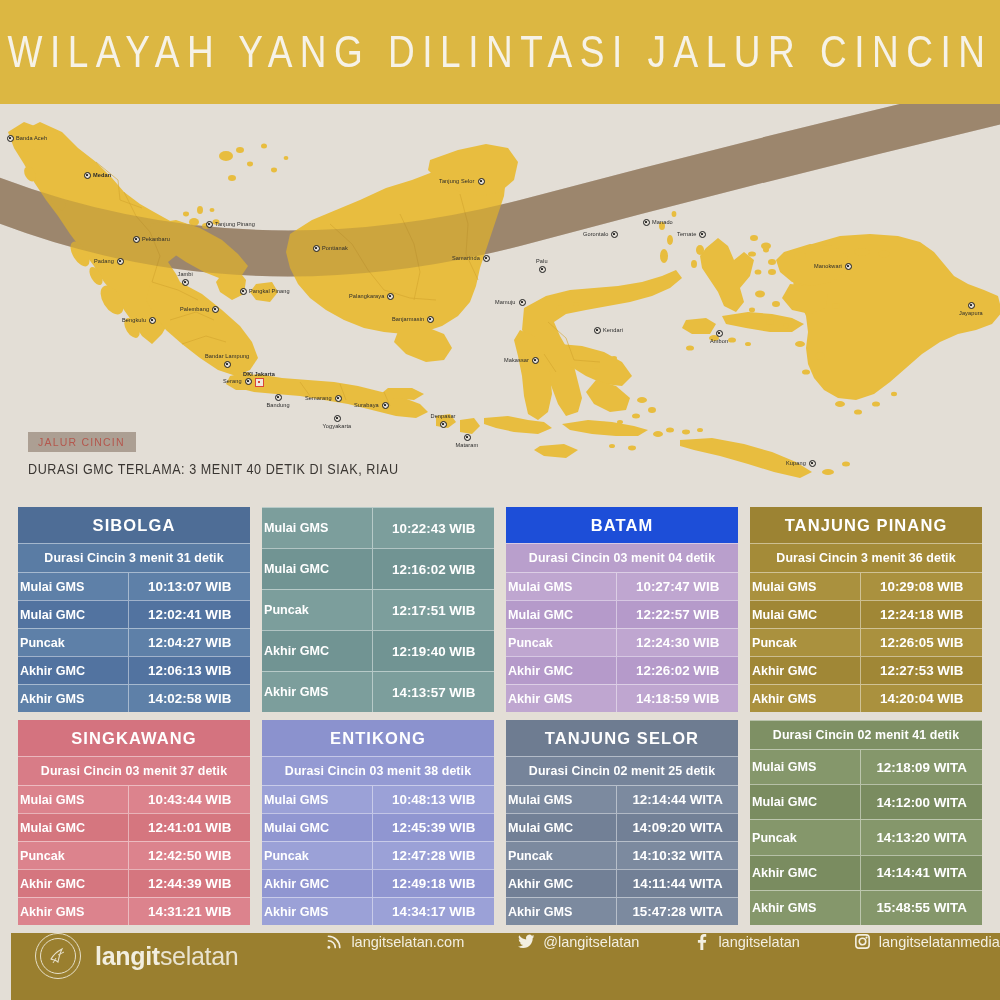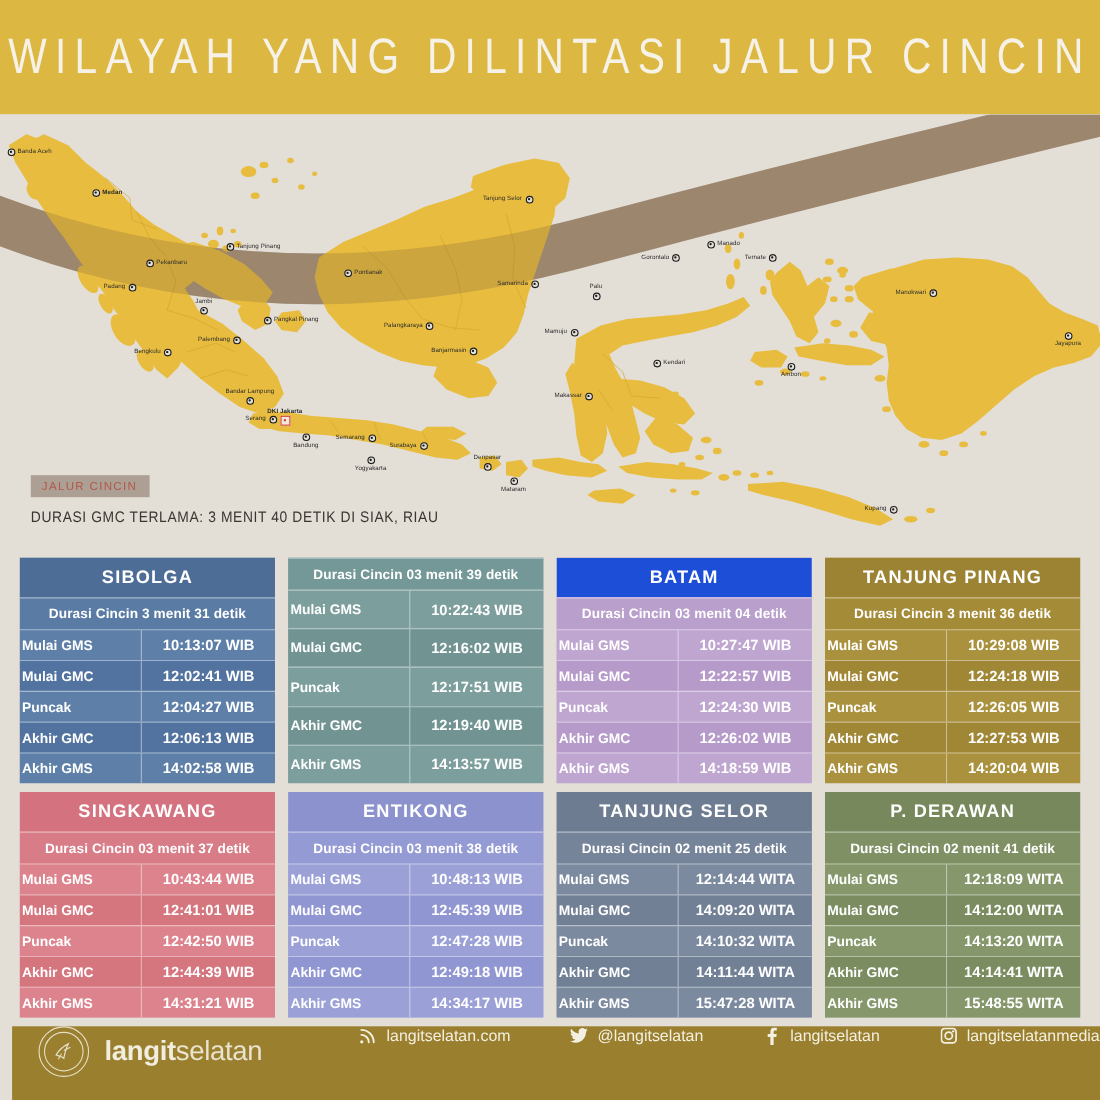--- a/index.html
+++ b/index.html
@@ -443,21 +443,20 @@
             <div class="row-label" style="border-right: 1px solid rgba(255, 255, 255, 0.45); align-self: stretch; display: flex; align-items: center;">Akhir GMC</div>
             <div class="row-value">12:06:13  WIB</div>
           </div>
           <div class="card-row" style="background: rgb(94, 128, 168); border-top: 1px solid rgba(255, 255, 255, 0.45);">
             <div class="row-label" style="border-right: 1px solid rgba(255, 255, 255, 0.45); align-self: stretch; display: flex; align-items: center;">Akhir GMS</div>
             <div class="row-value">14:02:58 WIB</div>
           </div>
         </div>
       </div>
       <div class="card" style="background: rgb(124, 158, 156);">
-        <div class="card-sub" style="background: rgb(116, 152, 151); border-top: 1px solid rgba(255, 255, 255, 0.45);">Durasi Cincin 03 menit 39 detik</div>
         <div class="card-rows">
           <div class="card-row" style="background: rgb(124, 158, 156); border-top: 1px solid rgba(255, 255, 255, 0.45);">
             <div class="row-label" style="border-right: 1px solid rgba(255, 255, 255, 0.45); align-self: stretch; display: flex; align-items: center;">Mulai GMS</div>
             <div class="row-value">10:22:43 WIB</div>
           </div>
           <div class="card-row" style="background: rgb(113, 148, 147); border-top: 1px solid rgba(255, 255, 255, 0.45);">
             <div class="row-label" style="border-right: 1px solid rgba(255, 255, 255, 0.45); align-self: stretch; display: flex; align-items: center;">Mulai GMC</div>
             <div class="row-value">12:16:02 WIB</div>
           </div>
           <div class="card-row" style="background: rgb(124, 158, 156); border-top: 1px solid rgba(255, 255, 255, 0.45);">
@@ -598,21 +597,20 @@
             <div class="row-label" style="border-right: 1px solid rgba(255, 255, 255, 0.45); align-self: stretch; display: flex; align-items: center;">Akhir GMC</div>
             <div class="row-value">14:11:44 WITA</div>
           </div>
           <div class="card-row" style="background: rgb(124, 138, 159); border-top: 1px solid rgba(255, 255, 255, 0.45);">
             <div class="row-label" style="border-right: 1px solid rgba(255, 255, 255, 0.45); align-self: stretch; display: flex; align-items: center;">Akhir GMS</div>
             <div class="row-value">15:47:28 WITA</div>
           </div>
         </div>
       </div>
       <div class="card" style="background: rgb(133, 151, 107);">
-        <div class="card-title" style="background: rgb(118, 136, 92);">P. DERAWAN</div>
         <div class="card-sub" style="background: rgb(126, 144, 100); border-top: 1px solid rgba(255, 255, 255, 0.45);">Durasi Cincin 02 menit 41 detik</div>
         <div class="card-rows">
           <div class="card-row" style="background: rgb(133, 151, 107); border-top: 1px solid rgba(255, 255, 255, 0.45);">
             <div class="row-label" style="border-right: 1px solid rgba(255, 255, 255, 0.45); align-self: stretch; display: flex; align-items: center;">Mulai GMS</div>
             <div class="row-value">12:18:09 WITA</div>
           </div>
           <div class="card-row" style="background: rgb(122, 140, 96); border-top: 1px solid rgba(255, 255, 255, 0.45);">
             <div class="row-label" style="border-right: 1px solid rgba(255, 255, 255, 0.45); align-self: stretch; display: flex; align-items: center;">Mulai GMC</div>
             <div class="row-value">14:12:00 WITA</div>
           </div>

